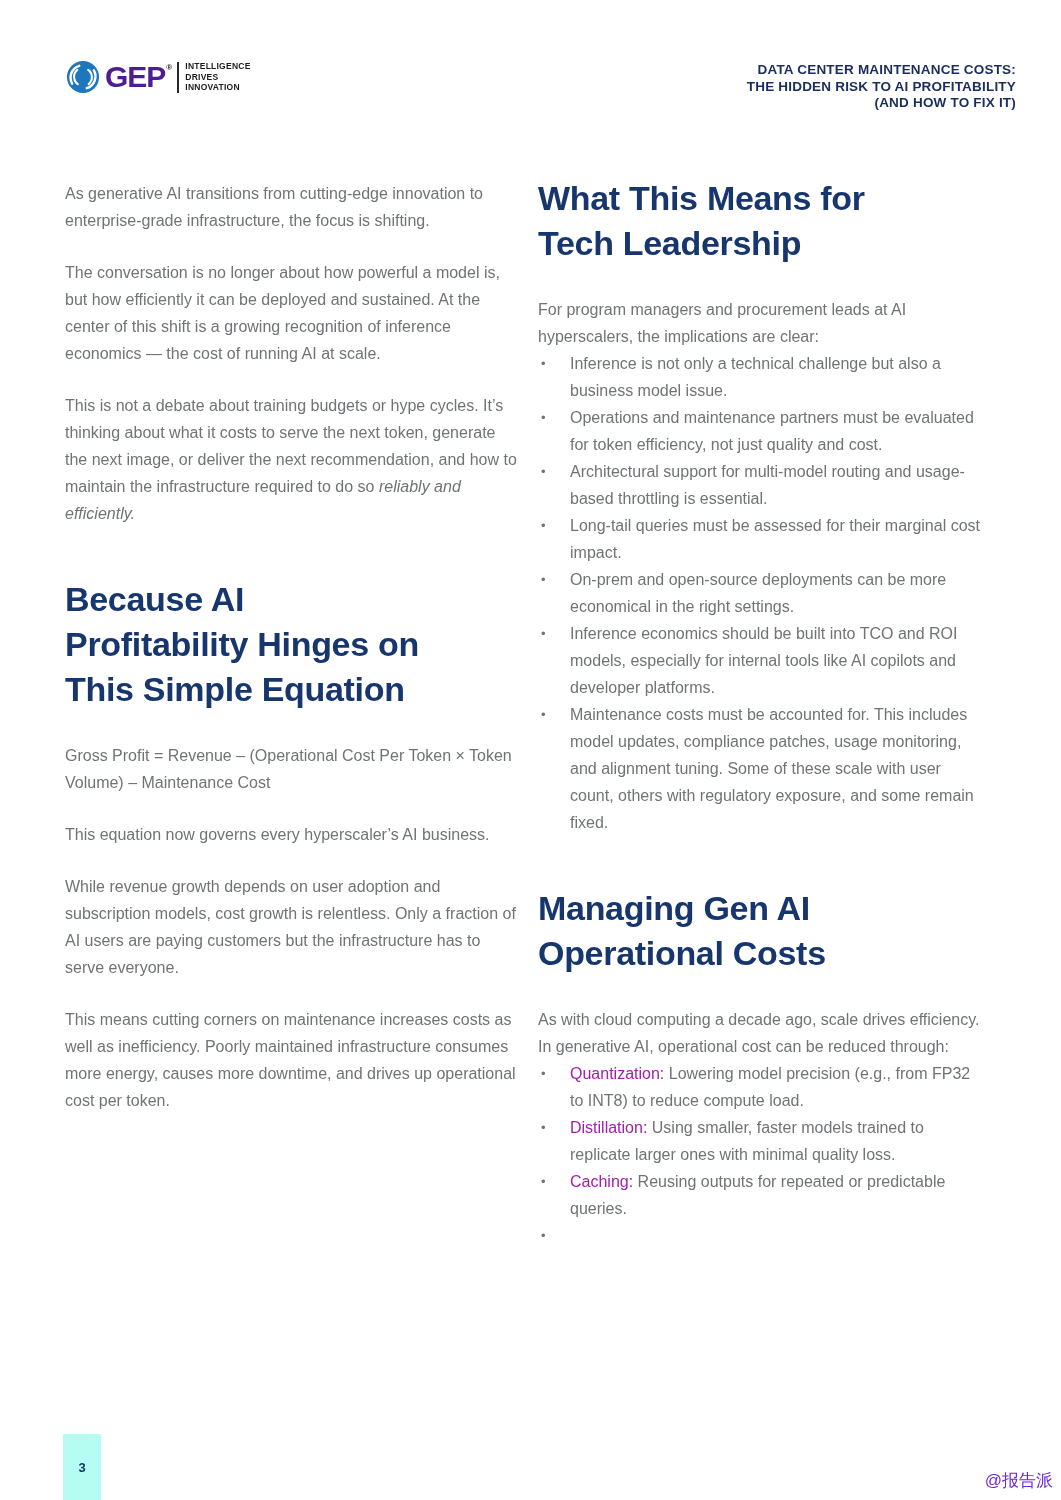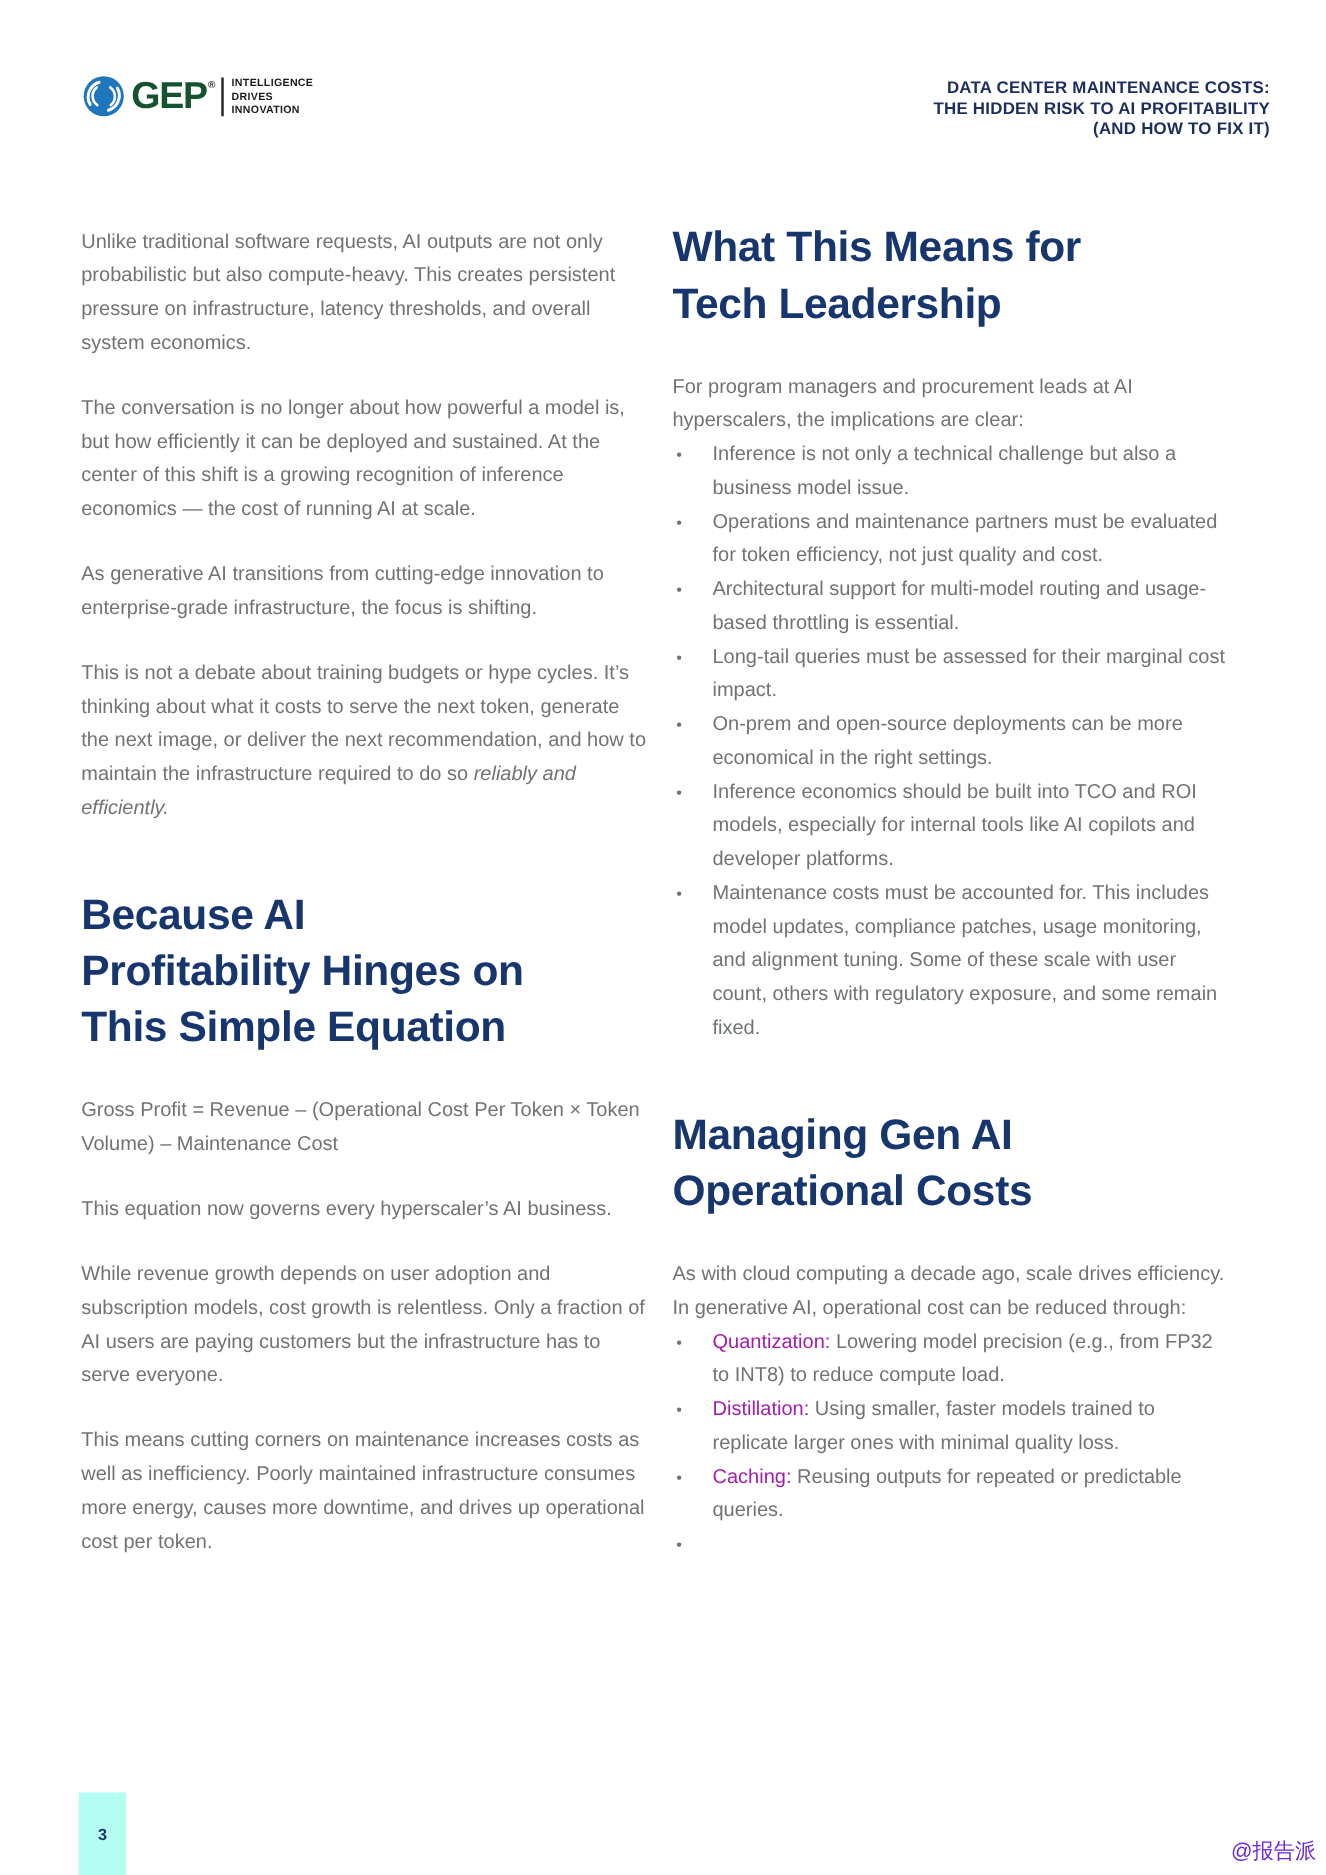--- a/index.html
+++ b/index.html
@@ -7,21 +7,21 @@
     position:relative;
     width:1061px;height:1500px;
     background:#ffffff;
     overflow:hidden;
     font-family:"Liberation Sans", sans-serif;
   }
   
   .logo{position:absolute;left:66px;top:60px;display:flex;align-items:center;}
   .logo-icon{width:34px;height:34px;flex:0 0 auto;}
   .brand-wrap{display:flex;align-items:flex-start;margin-left:5px;}
-  .brand{font-size:30px;font-weight:700;color:#14532d;letter-spacing:-1px;line-height:32px;}
+  .brand{font-size:30px;font-weight:700;color:#4c1d95;letter-spacing:-1px;line-height:32px;}
   .reg{font-size:8px;font-weight:700;color:#1c1c1e;margin:2px 0 0 1px;}
   .sep{width:2px;height:31px;background:#2a2a2c;margin:0 6px 0 5px;}
   .tagline{font-size:8.5px;font-weight:700;color:#1c1c1e;line-height:10.5px;letter-spacing:.25px;white-space:pre-line;}
   .doc-title{
     position:absolute;right:45px;top:62px;
     text-align:right;color:#1b2d5e;font-weight:700;
     font-size:13.5px;line-height:16.5px;letter-spacing:.2px;
     white-space:pre-line;
   }
   
@@ -71,25 +71,24 @@
 INNOVATION</span>
   </div>
 
   <div class="doc-title">DATA CENTER MAINTENANCE COSTS:
 THE HIDDEN RISK TO AI PROFITABILITY
 (AND HOW TO FIX IT)</div>
 
   <div class="col col-left">
     <div>
 
-        <p class="body-p"><span>Unlike traditional software requests, AI outputs are not only probabilistic but also compute-heavy. This creates persistent pressure on infrastructure, latency thresholds, and overall system economics.</span></p>
+
+        <p class="body-p"><span>As generative AI transitions from cutting-edge innovation to enterprise-grade infrastructure, the focus is shifting.</span></p>
 
         <p class="body-p"><span>The conversation is no longer about how powerful a model is, but how efficiently it can be deployed and sustained. At the center of this shift is a growing recognition of inference economics — the cost of running AI at scale.</span></p>
-
-        <p class="body-p"><span>As generative AI transitions from cutting-edge innovation to enterprise-grade infrastructure, the focus is shifting.</span></p>
 
         <p class="body-p"><span>This is not a debate about training budgets or hype cycles. It’s thinking about what it costs to serve the next token, generate the next image, or deliver the next recommendation, and how to maintain the infrastructure required to do so </span><em>reliably and efficiently.</em></p>
       </div>
 
     <h2 class="heading h-mt">Because AI
 Profitability Hinges on
 This Simple Equation</h2>
 
     <p class="body-p">Gross Profit = Revenue – (Operational Cost Per Token × Token Volume) – Maintenance Cost</p>
 

